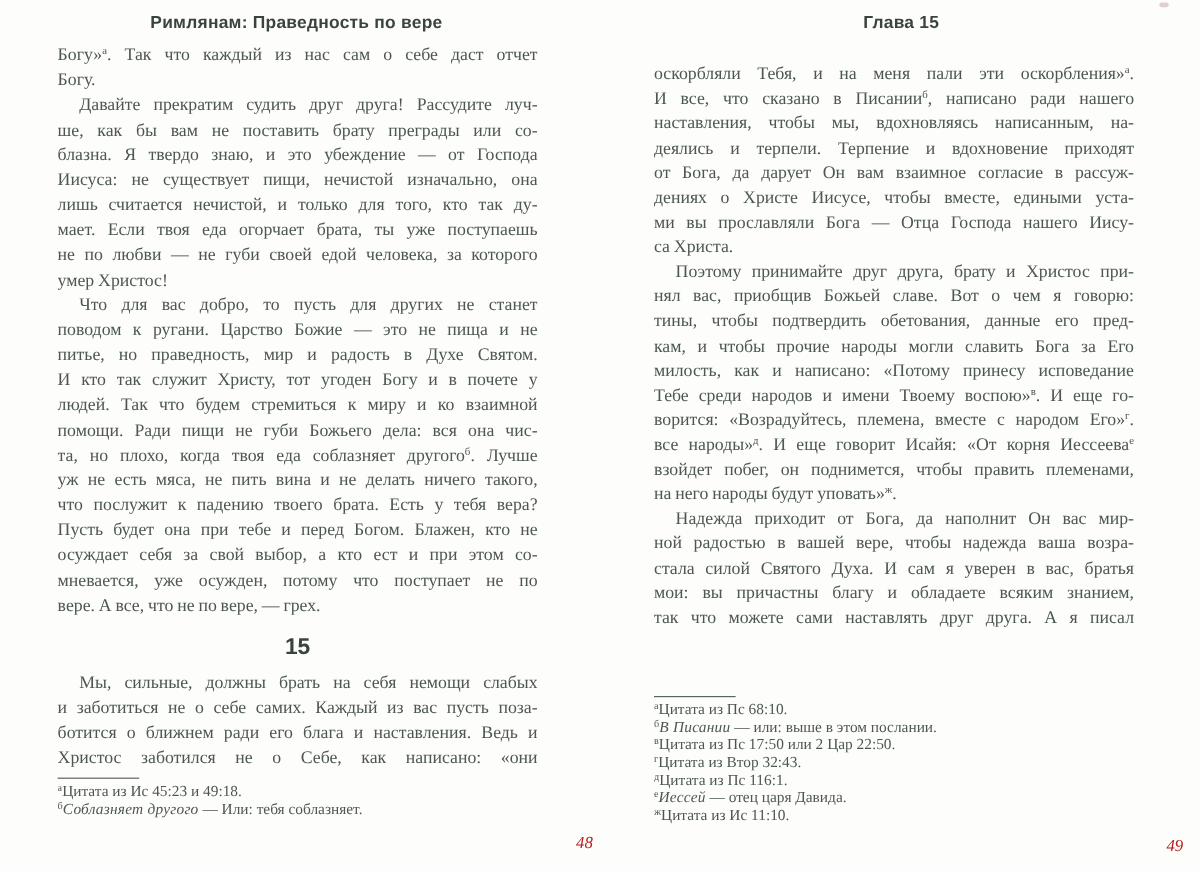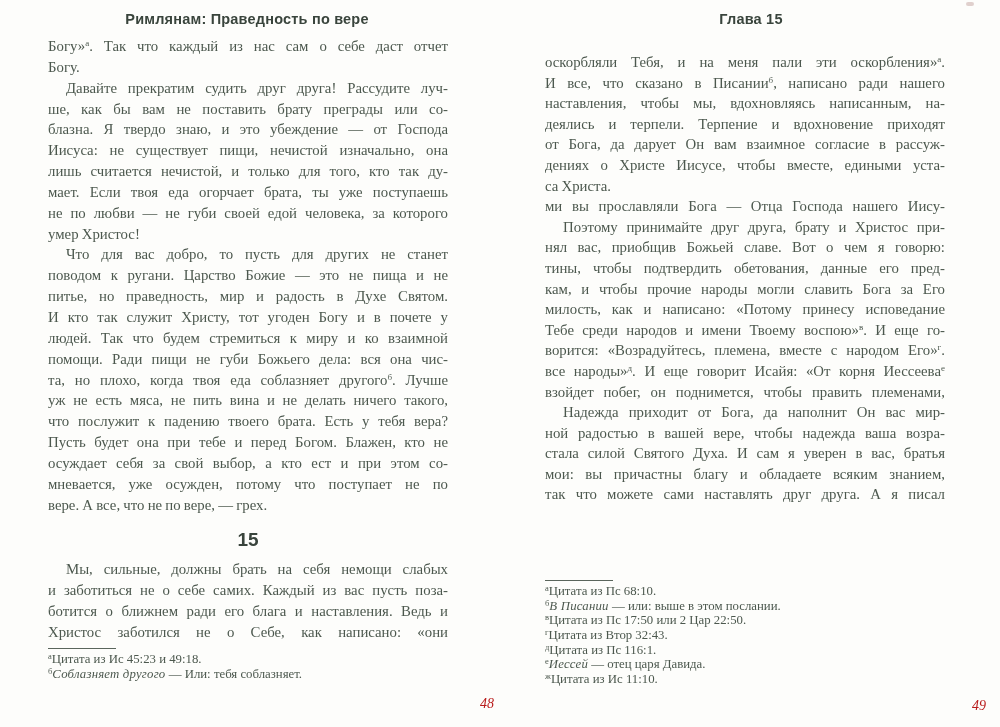--- a/index.html
+++ b/index.html
@@ -128,31 +128,32 @@
 
 <div class="page page-right">
   <div class="running-header">Глава 15</div>
   <div class="lines lines-right" id="right-lines">
       <div class="line">оскорбляли Тебя, и на меня пали эти оскорбления»<sup>а</sup>.</div>
       <div class="line">И все, что сказано в Писании<sup>б</sup>, написано ради нашего</div>
       <div class="line">наставления, чтобы мы, вдохновляясь написанным, на-</div>
       <div class="line">деялись и терпели. Терпение и вдохновение приходят</div>
       <div class="line">от Бога, да дарует Он вам взаимное согласие в рассуж-</div>
       <div class="line">дениях о Христе Иисусе, чтобы вместе, едиными уста-</div>
+      <div class="line">ми вы прославляли Бога — Отца Господа нашего Иису-</div>
       <div class="line end">са Христа.</div>
-      <div class="line">ми вы прославляли Бога — Отца Господа нашего Иису-</div>
       <div class="line indent">Поэтому принимайте друг друга, брату и Христос при-</div>
       <div class="line">нял вас, приобщив Божьей славе. Вот о чем я говорю:</div>
       <div class="line">тины, чтобы подтвердить обетования, данные его пред-</div>
       <div class="line">кам, и чтобы прочие народы могли славить Бога за Его</div>
       <div class="line">милость, как и написано: «Потому принесу исповедание</div>
       <div class="line">Тебе среди народов и имени Твоему воспою»<sup>в</sup>. И еще го-</div>
       <div class="line">ворится: «Возрадуйтесь, племена, вместе с народом Его»<sup>г</sup>.</div>
       <div class="line">все народы»<sup>д</sup>. И еще говорит Исайя: «От корня Иессеева<sup>е</sup></div>
       <div class="line">взойдет побег, он поднимется, чтобы править племенами,</div>
+      <div class="line end">на него народы будут уповать»<sup>ж</sup>.</div>
       <div class="line indent">Надежда приходит от Бога, да наполнит Он вас мир-</div>
       <div class="line">ной радостью в вашей вере, чтобы надежда ваша возра-</div>
       <div class="line">стала силой Святого Духа. И сам я уверен в вас, братья</div>
       <div class="line">мои: вы причастны благу и обладаете всяким знанием,</div>
       <div class="line">так что можете сами наставлять друг друга. А я писал</div>
     </div>
   <div class="footnote-rule rule-right"></div>
   <div class="footnotes fn-right" id="right-footnotes">
       <div class="fline"><sup>а</sup>Цитата из Пс 68:10.</div>
       <div class="fline"><sup>б</sup><i>В Писании</i> — или: выше в этом послании.</div>

